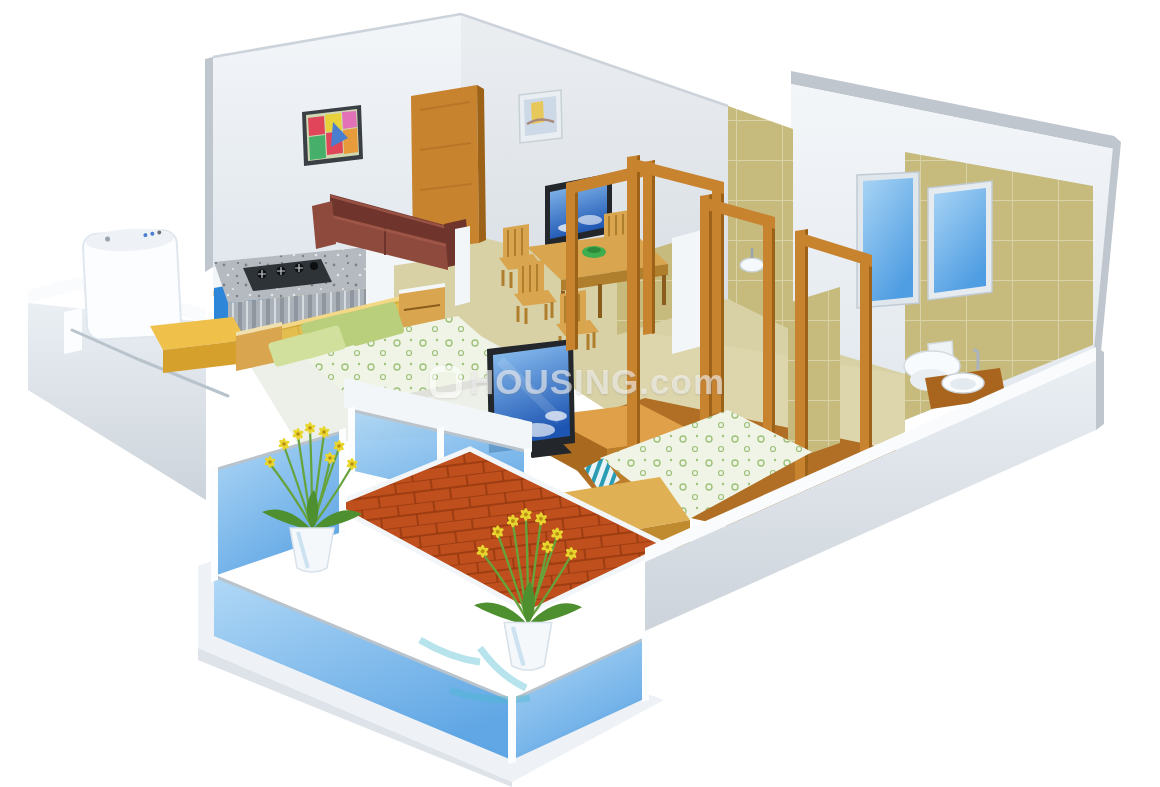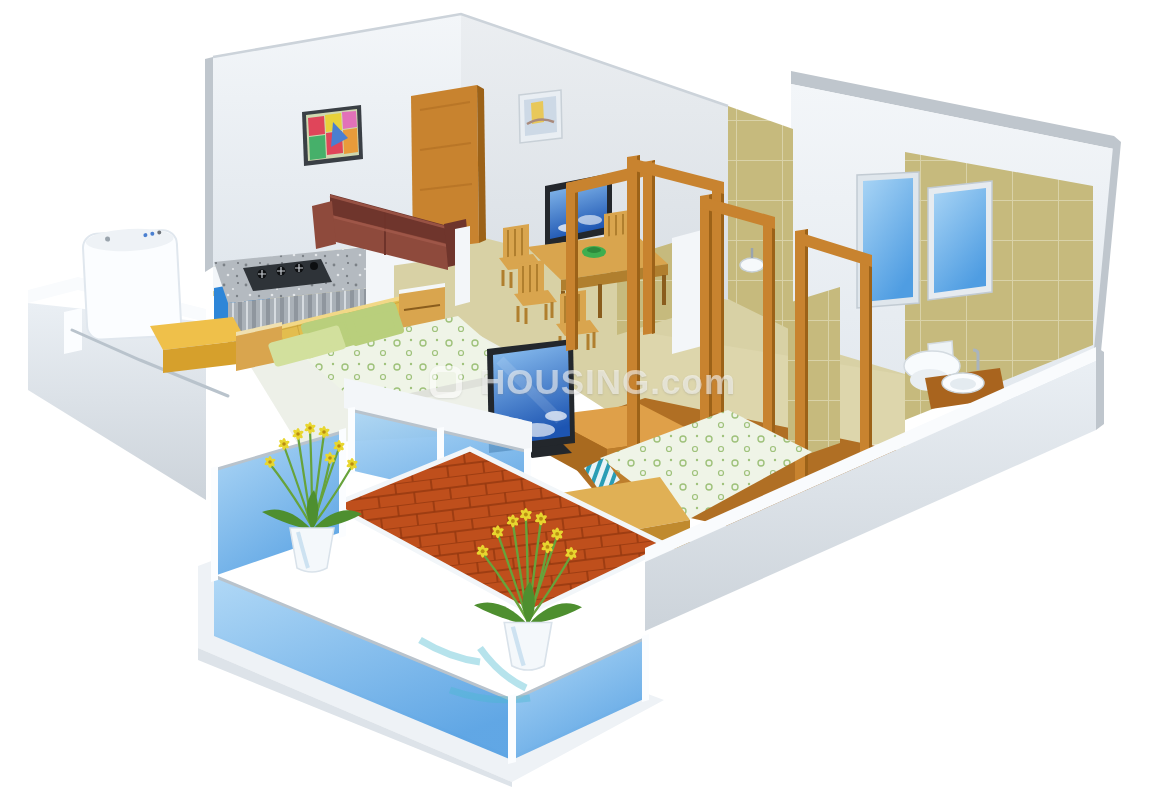--- a/index.html
+++ b/index.html
@@ -16,21 +16,21 @@
   .sofa{fill:var(--sofa);} .sofad{fill:var(--sofa-dark);}
   .pil1{fill:var(--pillow-green);} .pil2{fill:var(--pillow-light);}
   .blue{fill:var(--cabinet-blue);} .stove{fill:var(--stove-dark);}
   .white{fill:var(--appliance-white);} .leaf{fill:var(--leaf-green);}
   .pot{fill:var(--pot-white);}
   .dark{fill:var(--tv-frame);}
   .chrome{stroke:var(--chrome);stroke-width:3;fill:none;stroke-linecap:round;}
   .grout{stroke:var(--tile-grout);stroke-width:2;}
   .stem{stroke:var(--stem-green);stroke-width:2.2;fill:none;stroke-linecap:round;}
   
-  .watermark{position:absolute;left:430px;top:362px;display:flex;align-items:center;gap:18px;
+  .watermark{position:absolute;left:430px;top:362px;display:flex;align-items:center;gap:7px;
              color:rgba(255,255,255,0.55);text-shadow:0 1px 2px rgba(125,125,125,0.28);
              font-weight:bold;font-size:35px;letter-spacing:1px;user-select:none;}
   .wm-logo{width:32px;height:32px;border:6px solid rgba(255,255,255,0.55);border-radius:9px;
            box-sizing:border-box;box-shadow:0 1px 2px rgba(125,125,125,0.18);}
 </style>
 </head>
 <body>
 
 <div class="stage">
 <svg width="1160" height="787" viewBox="0 0 1160 787">

